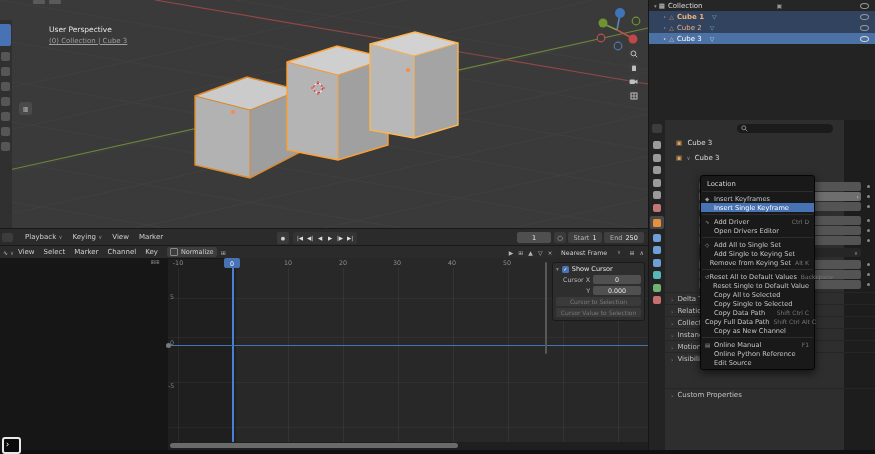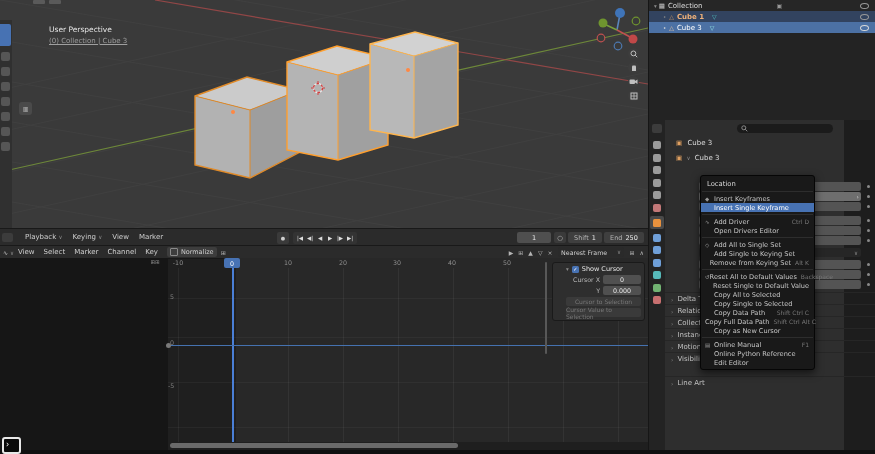--- a/index.html
+++ b/index.html
@@ -66,21 +66,21 @@
           repeating-linear-gradient(0deg, rgba(255,255,255,0.04) 0 1px, transparent 1px 45px);
         background-position:10px 0,0 31px;}
   .rlabel{position:absolute;top:13px;font-size:6.3px;color:#8f8f8f;transform:translateX(-50%);}
   .ylab{position:absolute;font-size:6.3px;color:#808080;}
   #playhead{position:absolute;left:232px;top:22px;width:2px;height:174px;background:#4a7fd6;}
   #framebadge{position:absolute;left:224px;top:12px;width:16px;height:10px;background:#4772b3;border-radius:2px;
               color:#fff;font-size:6.3px;display:flex;align-items:center;justify-content:center;}
   #cursorline{position:absolute;left:168px;top:99px;width:480px;height:1px;background:#4572b0;}
   #hscroll{position:absolute;left:170px;top:197px;width:288px;height:5px;background:#6a6a6a;border-radius:3px;}
   #cpanel{position:absolute;left:552px;top:16px;width:93px;background:rgba(46,46,46,0.97);border:1px solid #1a1a1a;
-          border-radius:3px;padding:2px 3px 3px 13px;box-sizing:border-box;z-index:10;}
+          border-radius:3px;padding:2px 3px 3px 3px;box-sizing:border-box;z-index:10;}
   .cbx{width:7px;height:7px;background:#4772b3;border-radius:1.5px;color:#fff;font-size:5px;
        display:flex;align-items:center;justify-content:center;margin:0 3px;}
   .crow{display:flex;align-items:center;margin-top:2px;}
   .clab{width:34px;text-align:right;color:#b8b8b8;font-size:6.3px;margin-right:3px;}
   .cfld{flex:1;height:9px;background:#505050;border-radius:2px;color:#ececec;font-size:6.3px;
         display:flex;align-items:center;justify-content:center;}
   .cbtn{height:9px;background:#3a3a3a;border-radius:2px;color:#787878;font-size:6px;
         display:flex;align-items:center;justify-content:center;margin-top:2px;}
   .hdrbtn{height:10px;background:#3d3d3d;border-radius:2px;display:flex;align-items:center;
           padding:0 3px;color:#cfcfcf;font-size:6.5px;}
@@ -222,20 +222,27 @@
       <span style="margin-left:auto;color:#999;font-size:6px;margin-right:4px;">▣</span>
       <span class="eye" style="margin-right:6px;"></span>
     </div>
     <div class="orow sel">
       <span class="chev" style="margin:0 0 0 14px;">•</span>
       <span class="tri-obj">△</span>
       <span style="color:#f0b27a;font-weight:bold;">Cube 1</span>
       <span class="tri-data">▽</span>
       <span class="eye"></span>
     </div>
+    <div class="orow sel">
+      <span class="chev" style="margin:0 0 0 14px;">•</span>
+      <span class="tri-obj">△</span>
+      <span style="color:#f0b27a;">Cube 2</span>
+      <span class="tri-data">▽</span>
+      <span class="eye"></span>
+    </div>
     <div class="orow act">
       <span class="chev" style="margin:0 0 0 14px;color:#ddd;">•</span>
       <span class="tri-obj" style="color:#ffd0a0;">△</span>
       <span style="color:#fff;">Cube 3</span>
       <span class="tri-data" style="color:#8fe0e0;">▽</span>
       <span class="eye" style="border-color:#d8d8d8;"></span>
     </div>
   </div>
 
   <div class="abs" id="props">
@@ -319,23 +326,23 @@
         <span>Instancing</span>
       </div>
     <div class="secrow" style="top:220px;">
         <span class="car">›</span>
         <span>Motion Paths</span>
       </div>
     <div class="secrow" style="top:232px;">
         <span class="car">›</span>
         <span>Visibility</span>
       </div>
-    <div class="secrow" style="top:256px;">
-        <span class="car">›</span>
-        <span>Line Art</span>
+    <div class="secrow" style="top:268px;">
+        <span class="car">›</span>
+        <span>Custom Properties</span>
       </div>
   </div>
 
   <div class="abs" id="ctxmenu">
     <div class="mhead">Location</div>
     <div class="sep"></div>
     <div class="mi">
         <span class="ic">◆</span>
         <span class="lb">Insert Keyframes</span>
       </div>
@@ -390,35 +397,35 @@
         <span class="lb">Copy Data Path</span>
         <span class="sc">Shift Ctrl C</span>
       </div>
     <div class="mi">
         <span class="ic"></span>
         <span class="lb">Copy Full Data Path</span>
         <span class="sc">Shift Ctrl Alt C</span>
       </div>
     <div class="mi">
         <span class="ic"></span>
-        <span class="lb">Copy as New Cursor</span>
+        <span class="lb">Copy as New Channel</span>
       </div>
     <div class="sep"></div>
     <div class="mi">
         <span class="ic">▤</span>
         <span class="lb">Online Manual</span>
         <span class="sc">F1</span>
       </div>
     <div class="mi">
         <span class="ic"></span>
         <span class="lb">Online Python Reference</span>
       </div>
     <div class="mi">
         <span class="ic"></span>
-        <span class="lb">Edit Editor</span>
+        <span class="lb">Edit Source</span>
       </div>
   </div>
 
   <div class="abs" id="timeline">
     <div class="abs" style="left:2px;top:4px;width:11px;height:9px;background:#3c3c3c;border-radius:2px;"></div>
     <div class="abs nw" style="left:18px;top:4px;display:flex;align-items:center;">
       <span class="tmenu"><span>Playback</span> <span class="chev">∨</span></span>
       <span class="tmenu"><span>Keying</span> <span class="chev">∨</span></span>
       <span class="tmenu"><span>View</span></span>
       <span class="tmenu"><span>Marker</span></span>
@@ -434,21 +441,21 @@
       <span class="pbtn">|▶</span>
       <span class="pbtn">▶|</span>
     </div>
     <div class="fld" style="left:517px;width:34px;">
         <span>1</span>
       </div>
     <div class="fld" style="left:554px;width:12px;background:#3a3a3a;color:#c5c5c5;">
         <span>○</span>
       </div>
     <div class="fld" style="left:568px;width:34px;background:#3f3f3f;">
-        <span class="flabel">Shift</span>
+        <span class="flabel">Start</span>
         <span>1</span>
       </div>
     <div class="fld" style="left:604px;width:40px;background:#3f3f3f;">
         <span class="flabel">End</span>
         <span>250</span>
       </div>
   </div>
 
   <div class="abs" id="geditor">
     <div id="gheader">

